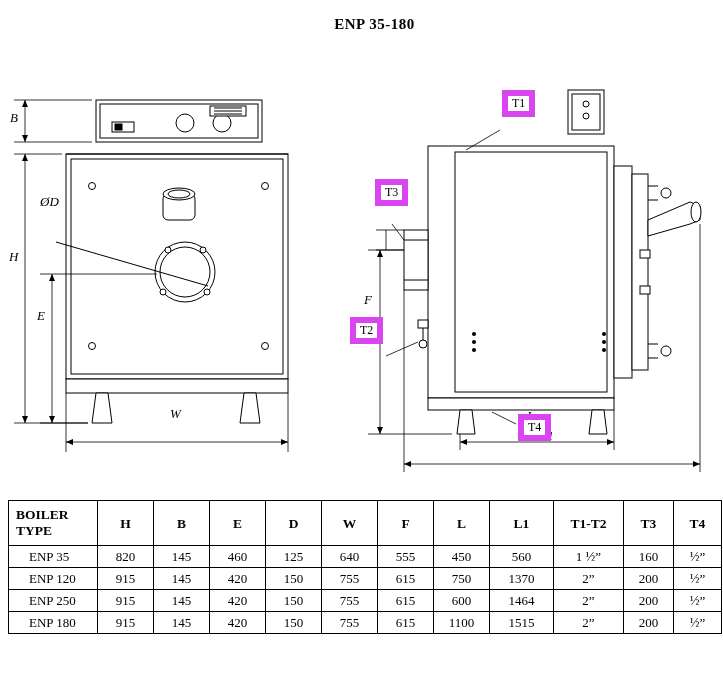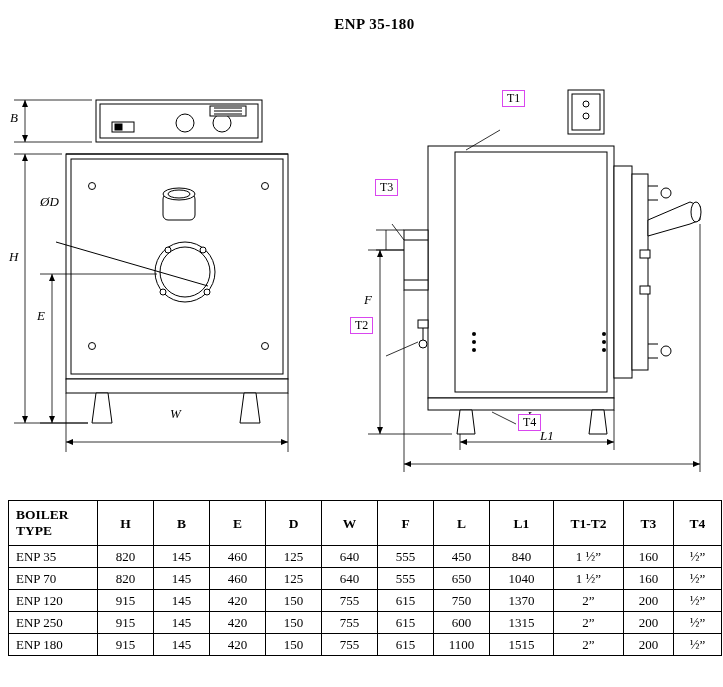--- a/index.html
+++ b/index.html
@@ -43,21 +43,21 @@
     position: absolute;
     font-family: "Liberation Serif", serif;
     font-style: italic;
     font-size: 13px;
     white-space: nowrap;
   }
   .lbl-box {
     position: absolute;
     font-family: "Liberation Serif", serif;
     font-size: 12px;
-    border: 1px solid #d946ef;
+    border: 6px solid #d946ef;
     padding: 0px 4px 1px 4px;
     background: #fff;
     line-height: 14px;
     white-space: nowrap;
   }
   
   .table-wrap {
     position: absolute;
     left: 8px;
     top: 500px;
@@ -82,21 +82,21 @@
     height: 44px;
     line-height: 15px;
   }
   table.specs td.unit {
     font-style: italic;
     font-size: 12.5px;
     height: 20px;
   }
   table.specs td.rowname {
     text-align: left;
-    padding-left: 7px;
+    padding-left: 20px;
     font-size: 13px;
   }
   table.specs th.rowname-hdr {
     text-align: left;
     padding-left: 7px;
     line-height: 16px;
   }
   col.c0 { width: 89px; }
   col.c1 { width: 56px; }
   col.c2 { width: 56px; }
@@ -339,35 +339,21 @@
       <tbody>
         <tr>
           <td class="rowname">ENP 35</td>
           <td>820</td>
           <td>145</td>
           <td>460</td>
           <td>125</td>
           <td>640</td>
           <td>555</td>
           <td>450</td>
-          <td>840</td>
-          <td>1 ½”</td>
-          <td>160</td>
-          <td>½”</td>
-        </tr>
-        <tr>
-          <td class="rowname">ENP 70</td>
-          <td>820</td>
-          <td>145</td>
-          <td>460</td>
-          <td>125</td>
-          <td>640</td>
-          <td>555</td>
-          <td>650</td>
-          <td>1040</td>
+          <td>560</td>
           <td>1 ½”</td>
           <td>160</td>
           <td>½”</td>
         </tr>
         <tr>
           <td class="rowname">ENP 120</td>
           <td>915</td>
           <td>145</td>
           <td>420</td>
           <td>150</td>
@@ -381,21 +367,21 @@
         </tr>
         <tr>
           <td class="rowname">ENP 250</td>
           <td>915</td>
           <td>145</td>
           <td>420</td>
           <td>150</td>
           <td>755</td>
           <td>615</td>
           <td>600</td>
-          <td>1315</td>
+          <td>1464</td>
           <td>2”</td>
           <td>200</td>
           <td>½”</td>
         </tr>
         <tr>
           <td class="rowname">ENP 180</td>
           <td>915</td>
           <td>145</td>
           <td>420</td>
           <td>150</td>

